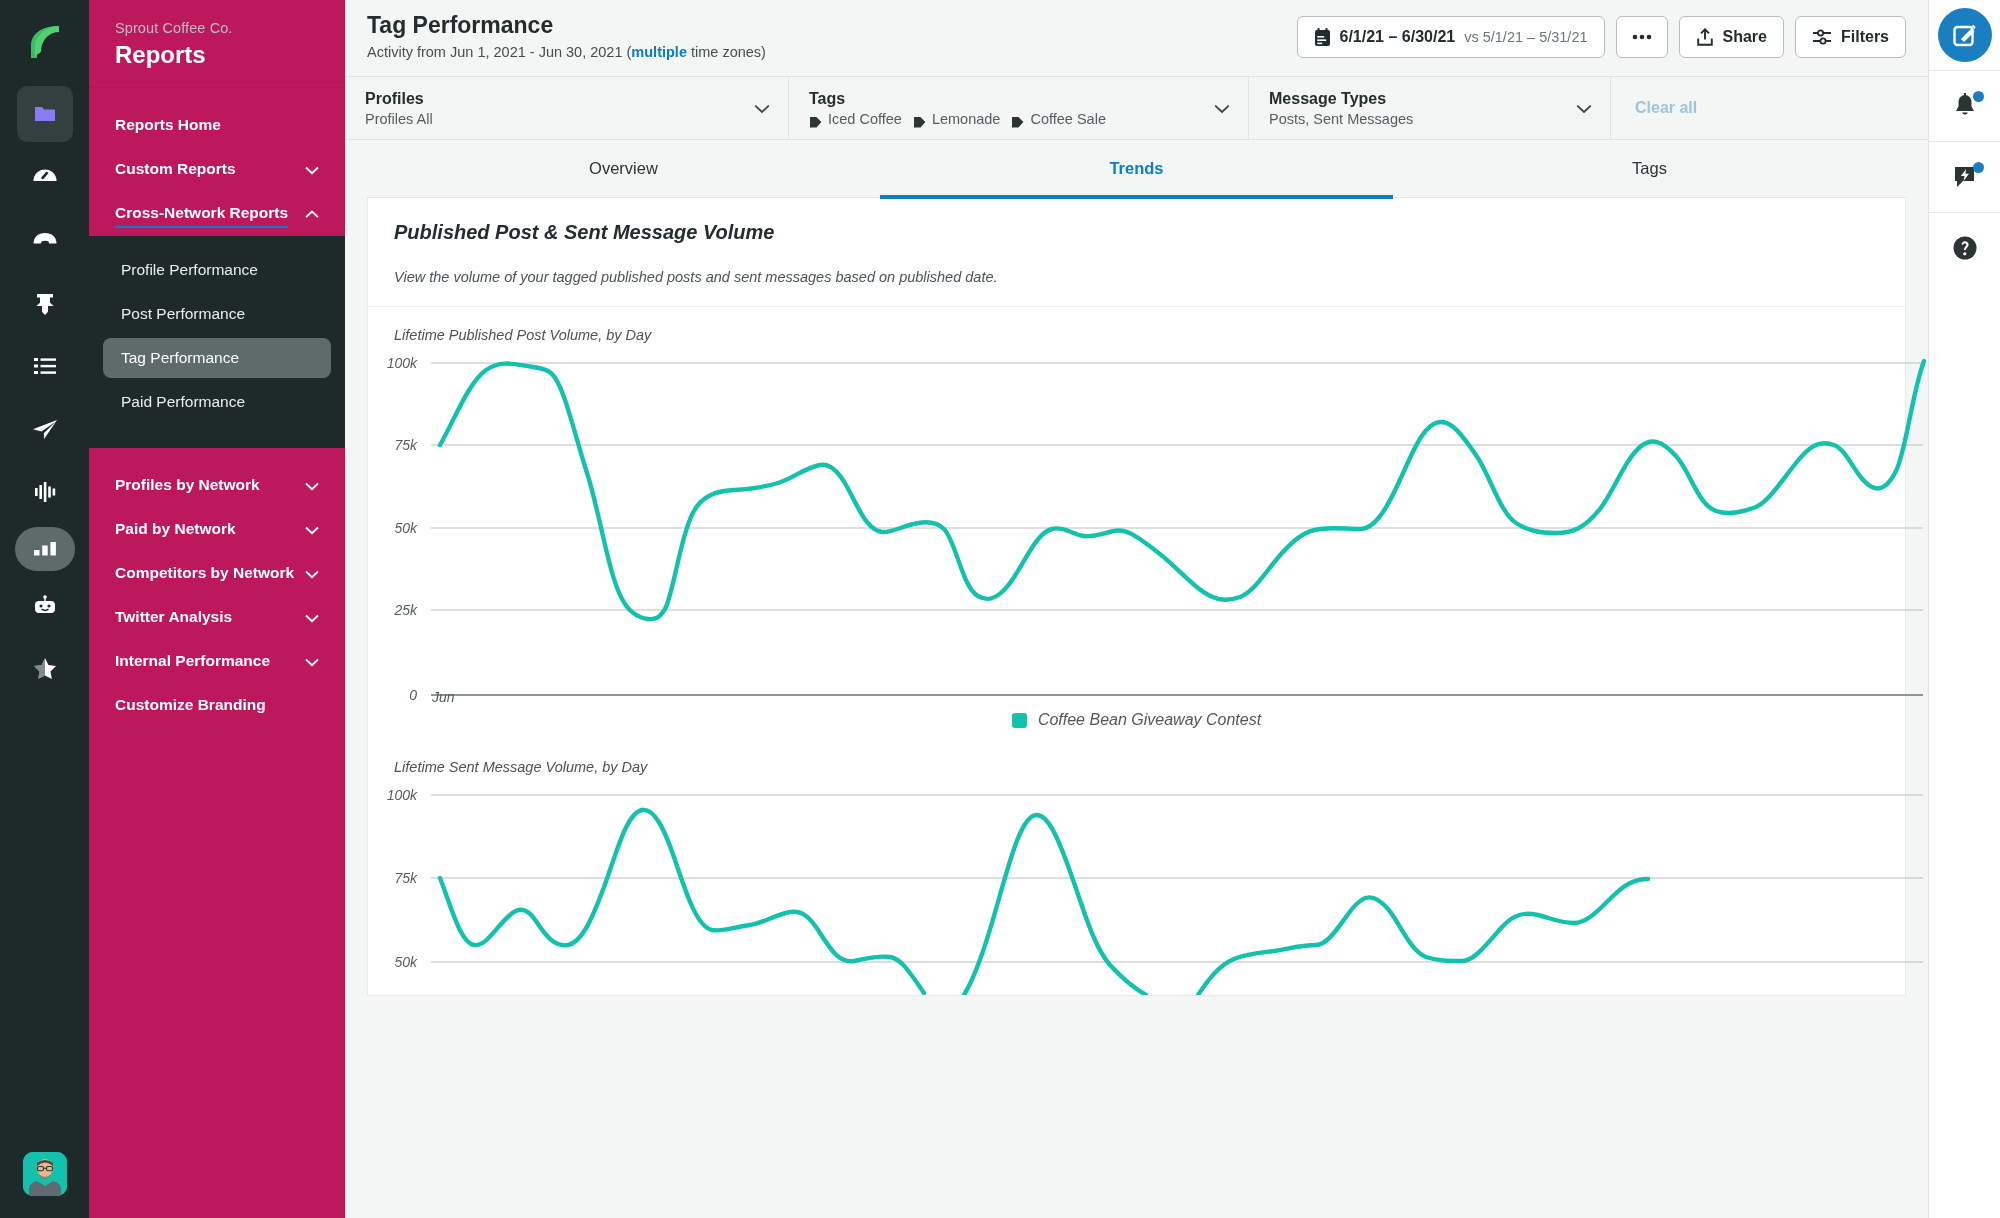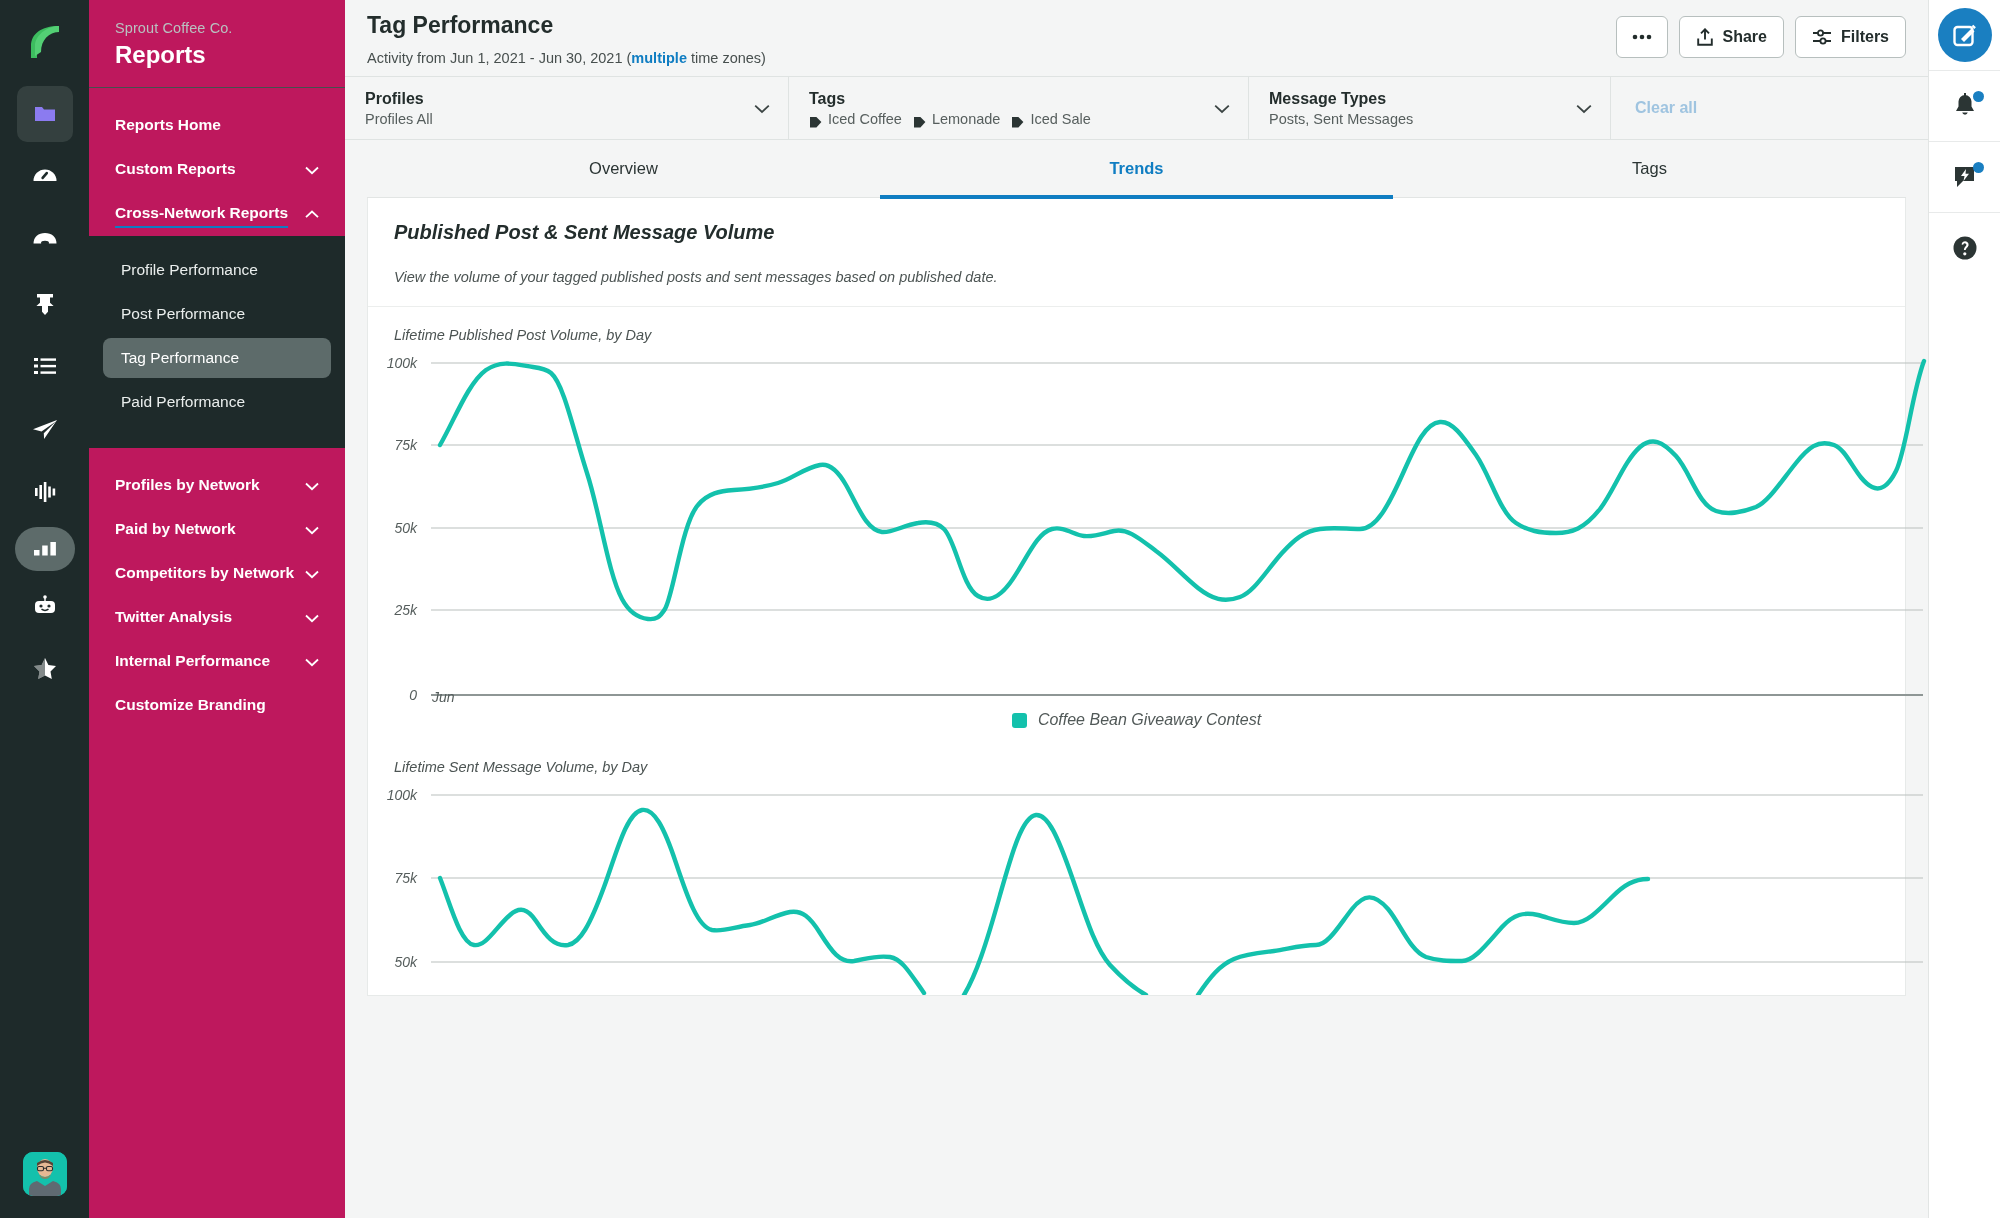--- a/index.html
+++ b/index.html
@@ -57,21 +57,21 @@
   .subnav-item.sel { background: #5d6b6a; color: #ffffff; }
   .nav-list2 { padding-top: 16px; }
 
   
   .main { flex: 1 1 auto; height: 1218px; background: #f4f5f5; position: relative; overflow: hidden; }
   .topbar {
     height: 76px; background: #f4f5f5; display: flex; align-items: flex-start;
     justify-content: space-between; padding: 10px 22px 0 22px;
   }
   .page-title { font-size: 23px; font-weight: bold; color: #232d2c; line-height: 30px; }
-  .page-sub { font-size: 14.5px; color: #474f4e; line-height: 22px; margin-top: 7px; text-align: center; }
+  .page-sub { font-size: 14.5px; color: #474f4e; line-height: 22px; margin-top: 1px; text-align: center; }
   .page-sub a { color: #0f7dc2; font-weight: bold; text-decoration: none; }
   .tb-actions { display: flex; gap: 11px; padding-top: 6px; }
   .btn {
     height: 42px; border: 1px solid #b7bfbe; border-radius: 6px; background: #ffffff;
     display: flex; align-items: center; gap: 9px; padding: 0 16px;
     font-size: 16px; font-weight: bold; color: #232d2c; white-space: nowrap;
   }
   .btn .muted { color: #6d7675; font-weight: normal; font-size: 14.5px; }
 
   
@@ -328,20 +328,34 @@
   </div>
 
   <div class="main">
 
     <div class="topbar">
       <div>
         <div class="page-title">Tag Performance</div>
         <div class="page-sub"><span>Activity from Jun 1, 2021 - Jun 30, 2021 (</span><a href="#">multiple</a><span> time zones)</span></div>
       </div>
       <div class="tb-actions">
+        <div class="btn">
+          <span>
+            <svg width="17" height="19" viewBox="0 0 17 19">
+                <rect x="1" y="2" width="15" height="16" rx="2" fill="#232d2c"></rect>
+                <rect x="3.4" y="0" width="2.2" height="4" rx="1" fill="#232d2c"></rect>
+                <rect x="11.4" y="0" width="2.2" height="4" rx="1" fill="#232d2c"></rect>
+                <rect x="3.2" y="8" width="7" height="1.6" fill="#fff"></rect>
+                <rect x="3.2" y="11.4" width="9" height="1.6" fill="#fff"></rect>
+                <rect x="3.2" y="14.6" width="5" height="1.6" fill="#fff"></rect>
+              </svg>
+          </span>
+          <span>6/1/21 – 6/30/21</span>
+          <span class="muted">vs 5/1/21 – 5/31/21</span>
+        </div>
         <div class="btn" style="padding:0 15px;">
           <span>
             <svg width="20" height="6" viewBox="0 0 20 6">
                 <circle cx="3" cy="3" r="2.3" fill="#232d2c"></circle>
                 <circle cx="10" cy="3" r="2.3" fill="#232d2c"></circle>
                 <circle cx="17" cy="3" r="2.3" fill="#232d2c"></circle>
               </svg>
           </span>
         </div>
         <div class="btn">
@@ -400,21 +414,21 @@
                   </svg>
                 </span>
               <span>Lemonade</span>
             </span>
             <span class="tagchip">
               <span>
                   <svg width="13" height="13" viewBox="0 0 13 13">
                     <path d="M1 1h6.4L12.4 6 7.4 11.5 1 11.5z" fill="#2b3534"></path>
                   </svg>
                 </span>
-              <span>Iced Sale</span>
+              <span>Coffee Sale</span>
             </span>
           </div>
         </div>
         <span class="chev">
             <svg width="16" height="10" viewBox="0 0 16 10">
               <path d="M1.2 1.6L8 8 14.8 1.6" stroke="#3b4443" stroke-width="1.8" fill="none"></path>
             </svg>
           </span>
       </div>
 

